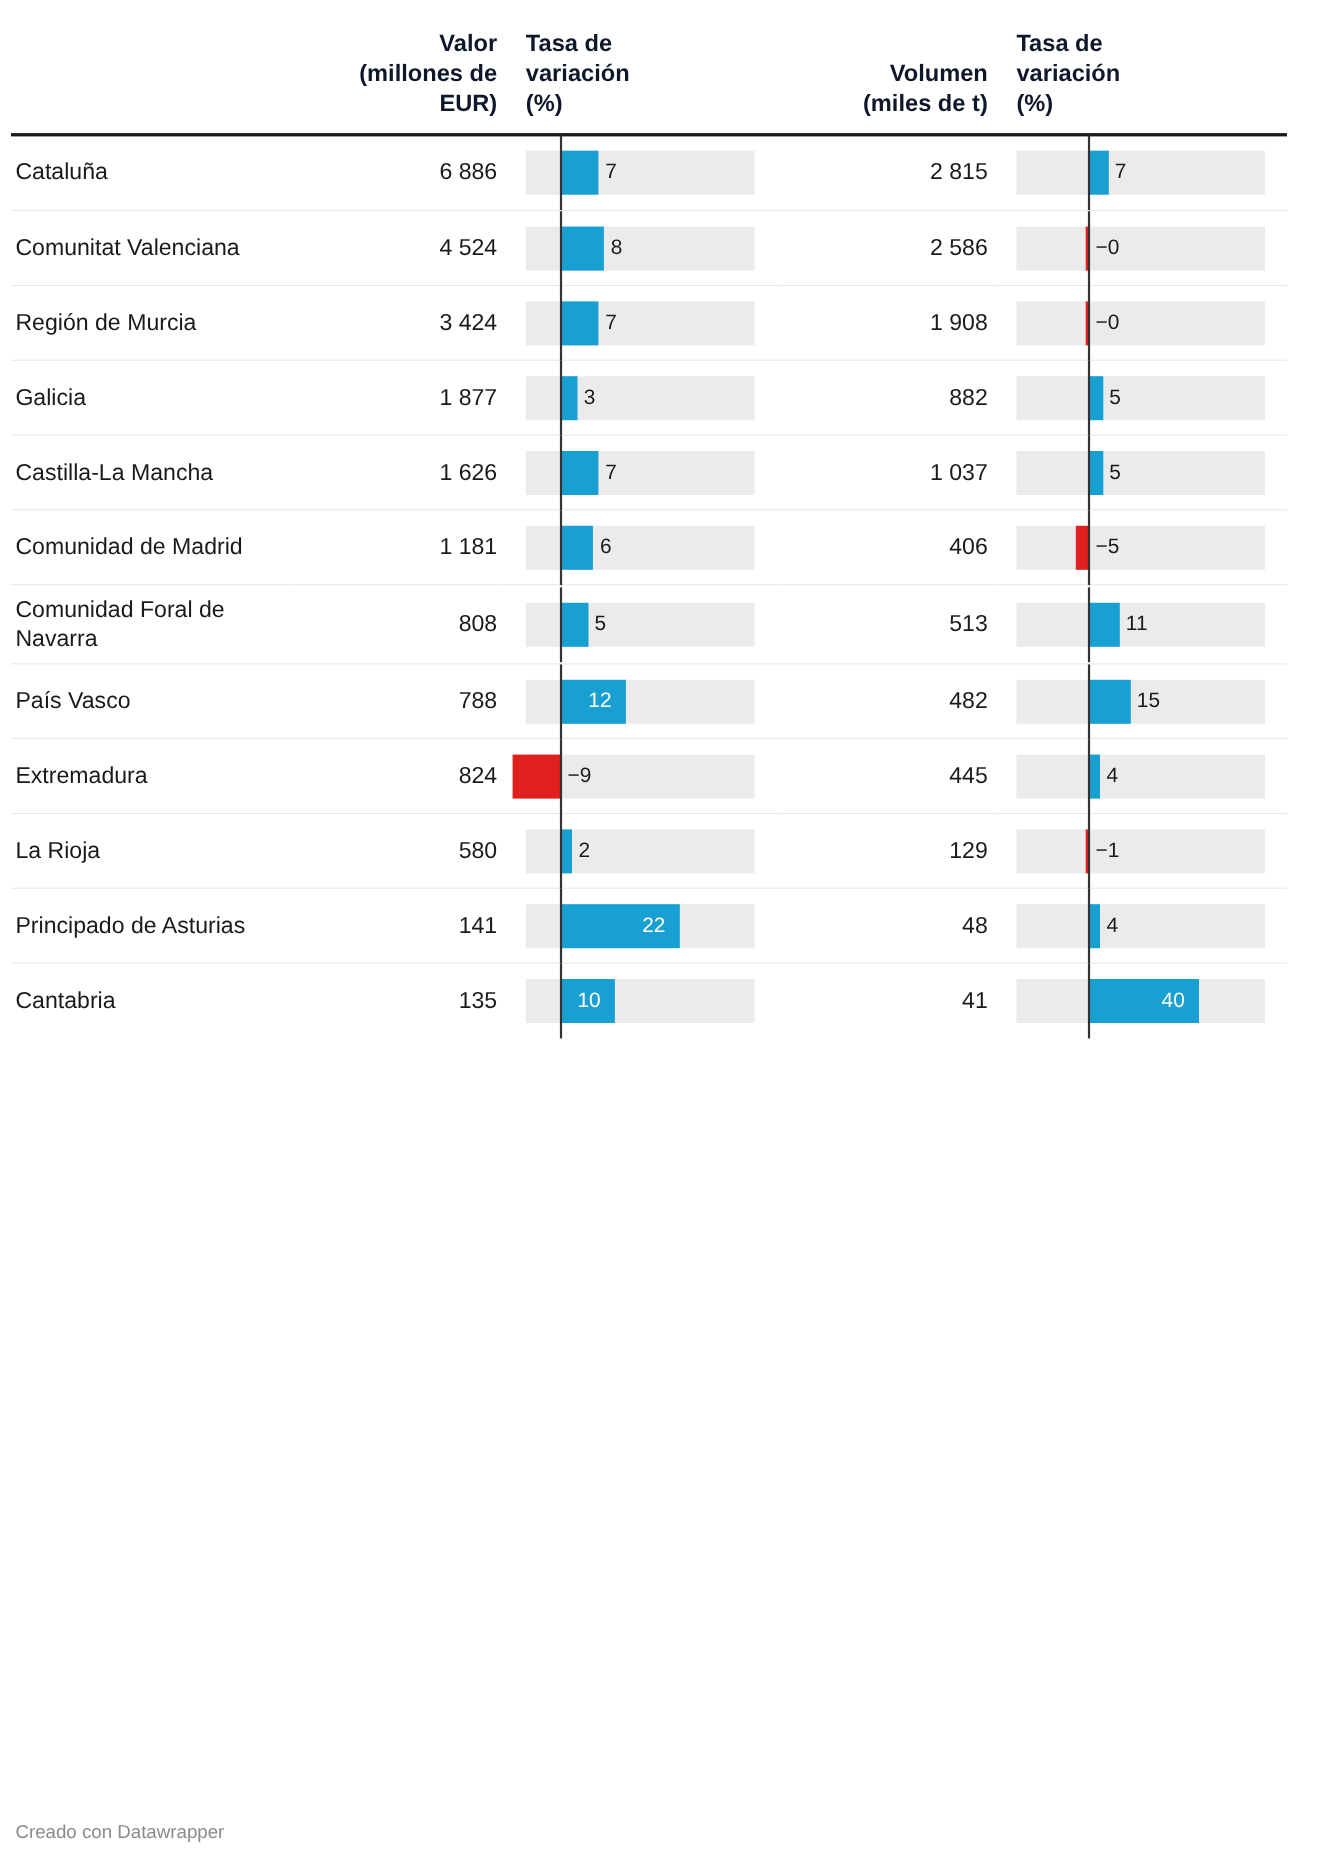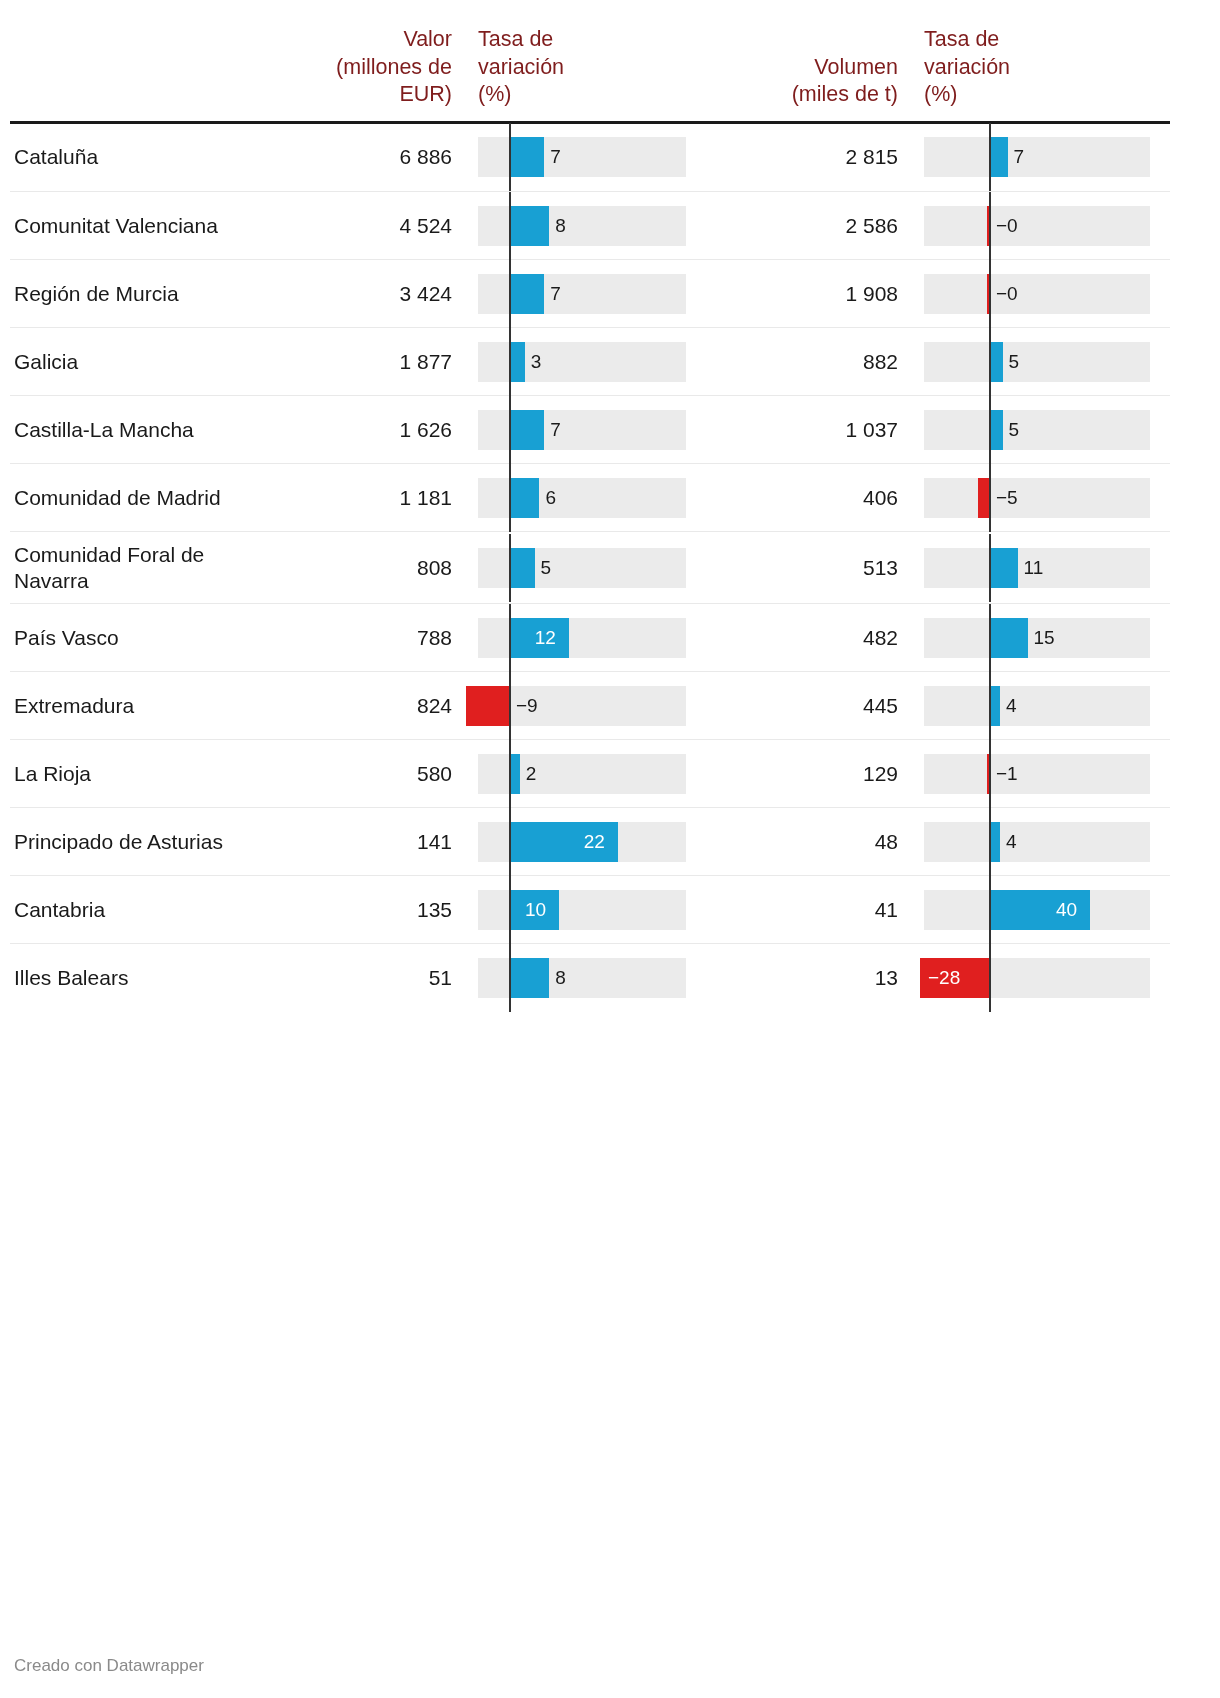--- a/index.html
+++ b/index.html
@@ -31,23 +31,23 @@
   
   col.c-region { width: 258px; }
   col.c-val    { width: 190px; }
   col.c-bar1   { width: 248px; }
   col.c-vol    { width: 198px; }
   col.c-bar2   { width: 266px; }
 
   thead th {
     vertical-align: bottom;
     font-size: 21.5px;
-    font-weight: normal;
+    font-weight: bold;
     line-height: 1.28;
-    color: #7f1d1d;
+    color: #0f172a;
     padding: 0 0 12px 0;
   }
   th.h-region { text-align: left; }
   th.h-val    { text-align: right; padding-right: 6px; }
   th.h-bar1   { text-align: left; padding-left: 20px; }
   th.h-vol    { text-align: right; padding-right: 6px; }
   th.h-bar2   { text-align: left; padding-left: 20px; }
 
   thead tr.rule-row td {
     padding: 0;
@@ -392,36 +392,17 @@
           </td>
           <td class="num">41</td>
           <td class="barcell">
             <div class="bar-area w2">
               <div class="bar pos" style="left: 66px; width: 100px;"></div>
               <div class="zero-line" style="left: 65px;"></div>
               <div class="bar-label inside" style="left: 132px;">40</div>
             </div>
           </td>
         </tr>
-        <tr>
-          <td class="region">Illes Balears</td>
-          <td class="num">51</td>
-          <td class="barcell">
-            <div class="bar-area w1">
-              <div class="bar pos" style="left: 32px; width: 39.2px;"></div>
-              <div class="zero-line" style="left: 31px;"></div>
-              <div class="bar-label" style="left: 77.2px;">8</div>
-            </div>
-          </td>
-          <td class="num">13</td>
-          <td class="barcell">
-            <div class="bar-area w2">
-              <div class="bar neg" style="left: -4px; width: 70px;"></div>
-              <div class="zero-line" style="left: 65px;"></div>
-              <div class="bar-label inside" style="left: 4px;">−28</div>
-            </div>
-          </td>
-        </tr>
       </tbody>
   </table>
 
   <div class="footer">Creado con Datawrapper</div>
 </div>
 
 </body></html>

